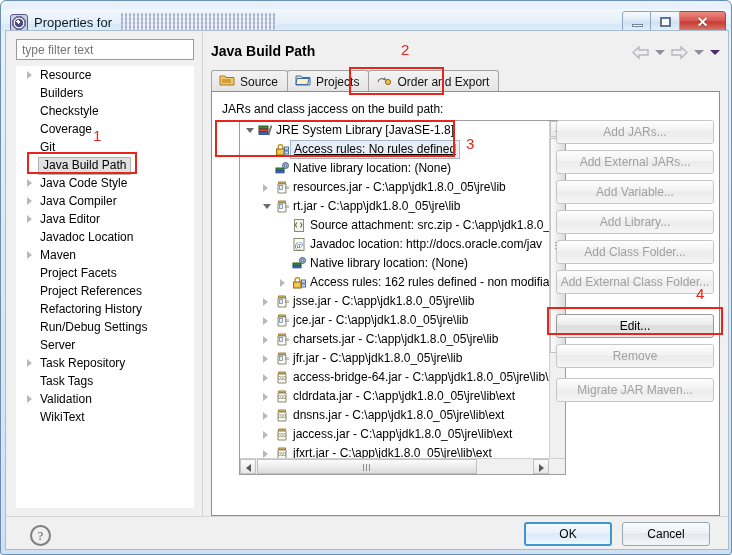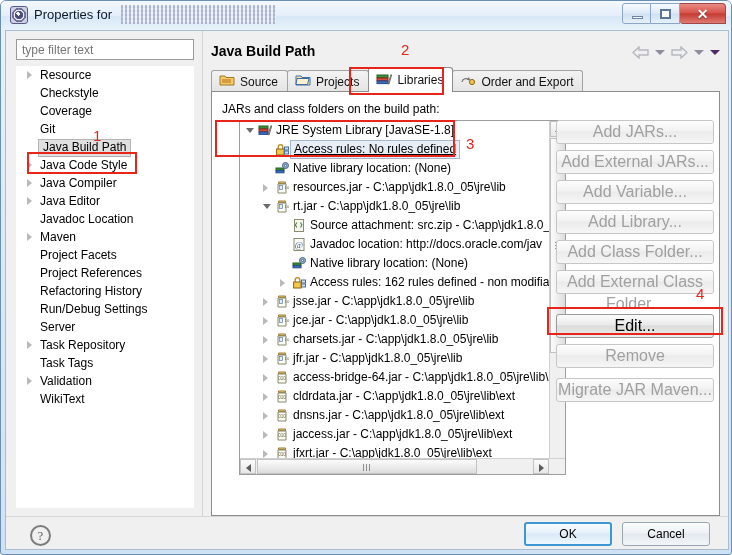--- a/index.html
+++ b/index.html
@@ -11,21 +11,21 @@
   }
   .window{
     position:absolute;left:0;top:0;width:732px;height:555px;
     box-sizing:border-box;
     background:linear-gradient(180deg,#e9f2fb 0%,#dceaf8 40%,#cfe2f5 100%);
     border:1px solid #6b8fb3;
     border-radius:6px 6px 3px 3px;
   }
   
   .titlebar{
-    position:absolute;left:0;top:0;width:730px;height:29px;
+    position:absolute;left:0;top:8px;width:730px;height:29px;
     border-radius:5px 5px 0 0;
     background:linear-gradient(180deg,#f3f8fd 0%,#e4eff9 50%,#d7e7f6 51%,#e8f2fb 100%);
   }
   .title-icon{
     position:absolute;left:9px;top:5px;width:18px;height:18px;
     border-radius:3px;
     background:radial-gradient(circle at 50% 50%, #ffffff 0 18%, #8f8fc0 19% 34%, #e9e9f4 35% 48%, #6f6f9e 49% 62%, #cfcfe4 63% 100%);
     border:1px solid #5a5a86;
     box-sizing:border-box;
   }
@@ -178,21 +178,21 @@
   .hthumb{position:absolute;left:17px;top:0;width:220px;height:15px;
     background:linear-gradient(180deg,#fcfcfc,#eaeaea 60%,#dcdcdc);border:1px solid #c2c2c2;box-sizing:border-box;}
   .hthumb .grip{position:absolute;top:4px;left:50%;margin-left:-4px;width:8px;height:7px;
     background:repeating-linear-gradient(90deg,#8d8d8d 0 1px,transparent 1px 3px);}
   
   .sidebtns{position:absolute;left:344px;top:28px;width:158px;}
   .btn{
     display:block;width:158px;height:24px;box-sizing:border-box;margin-bottom:6px;
     background:linear-gradient(180deg,#fdfdfd 0%,#f2f2f2 45%,#ebebeb 50%,#f6f6f6 100%);
     border:1px solid #c6c6c6;border-radius:3px;
-    font-size:16px;font-family:"Liberation Sans", sans-serif;color:#a0a0a0;
+    font-size:12px;font-family:"Liberation Sans", sans-serif;color:#a0a0a0;
     text-align:center;line-height:22px;
   }
   .btn.enabled{
     color:#000;border-color:#9a9a9a;
     background:linear-gradient(180deg,#fbfbfb 0%,#eaeaea 45%,#dcdcdc 50%,#ececec 100%);
   }
   
   .bottombar{position:absolute;left:0;bottom:0;width:100%;height:32px;background:#f0f0f0;border-top:1px solid #d7d7d7;}
   .helpicon{
     position:absolute;left:24px;top:8px;width:21px;height:21px;border-radius:50%;
@@ -237,20 +237,21 @@
       </div>
     </div>
   </div>
 
   <div class="client">
 
     <div class="leftpane">
       <input class="filter-input" type="text" placeholder="type filter text" style="">
       <div class="tree-left clip" id="sidebar-tree">
           <div class="trow"><span class="arrow"></span><span class="lbl">Resource</span></div>
+          <div class="trow"><span class="lbl">Builders</span></div>
           <div class="trow"><span class="lbl">Checkstyle</span></div>
           <div class="trow"><span class="lbl">Coverage</span></div>
           <div class="trow"><span class="lbl">Git</span></div>
           <div class="trow sel"><span class="lbl">Java Build Path</span></div>
           <div class="trow"><span class="arrow"></span><span class="lbl">Java Code Style</span></div>
           <div class="trow"><span class="arrow"></span><span class="lbl">Java Compiler</span></div>
           <div class="trow"><span class="arrow"></span><span class="lbl">Java Editor</span></div>
           <div class="trow"><span class="lbl">Javadoc Location</span></div>
           <div class="trow"><span class="arrow"></span><span class="lbl">Maven</span></div>
           <div class="trow"><span class="lbl">Project Facets</span></div>
@@ -293,42 +294,33 @@
               </svg></span>
             <span>Source</span>
           </div>
           <div class="tab">
             <span><svg width="16" height="14" viewBox="0 0 16 14">
                 <path d="M1,3 L6,3 L7,4.5 L15,4.5 L15,12 L1,12 Z" fill="#fbe3a6" stroke="#3c6ea5"></path>
                 <path d="M2,5.5 L14,5.5 L12.5,11.5 L1,11.5 Z" fill="#fdf0cd" stroke="#3c6ea5"></path>
               </svg></span>
             <span>Projects</span>
           </div>
-          <div class="tab active">
-            <span><svg width="16" height="14" viewBox="0 0 16 14">
-                <rect x="1" y="3" width="11" height="2.6" fill="#3f8f3f" stroke="#24621f"></rect>
-                <rect x="1" y="6" width="11" height="2.6" fill="#d94b3e" stroke="#8c2b20"></rect>
-                <rect x="1" y="9" width="11" height="2.6" fill="#3f6fbf" stroke="#234a8c"></rect>
-                <path d="M12,11.8 L15,2.5 L15.6,3 L13,12 Z" fill="#eeeeee" stroke="#6b6b6b"></path>
-              </svg></span>
-            <span>Libraries</span>
-          </div>
           <div class="tab">
             <span><svg width="16" height="14" viewBox="0 0 16 14">
                 <path d="M2,9 a4,4 0 0 1 7,-2" fill="none" stroke="#6f6f6f" stroke-width="1.2"></path>
                 <path d="M9,4 l1,3 l-3,0 z" fill="#6f6f6f"></path>
                 <circle cx="12" cy="9" r="2.6" fill="#f0c24b" stroke="#8a6a16"></circle>
               </svg></span>
             <span>Order and Export</span>
           </div>
         </div>
       <div class="tabs-hairline"></div>
 
       <div class="tabs-body">
-        <div class="build-label">JARs and class folders on the build path:</div>
+        <div class="build-label">JARs and class jaccess on the build path:</div>
 
         <div class="jartree">
           <div class="clip" id="jar-rows" style="position:absolute;left:0;top:0;width:310px;height:338px;">
               <div class="jrow">
                 <span class="jarrow open" style="left: 6px;"></span>
                 <span class="ico" style="left: 18px;"><svg width="15" height="15" viewBox="0 0 15 15">
                     <rect x="1" y="3" width="9" height="2.4" fill="#3f8f3f" stroke="#24621f"></rect>
                     <rect x="1" y="6" width="9" height="2.4" fill="#d94b3e" stroke="#8c2b20"></rect>
                     <rect x="1" y="9" width="9" height="2.4" fill="#3f6fbf" stroke="#234a8c"></rect>
                     <path d="M10,11.5 L13,2.6 L13.7,3 L11,12 Z" fill="#f2f2f2" stroke="#666"></path>

